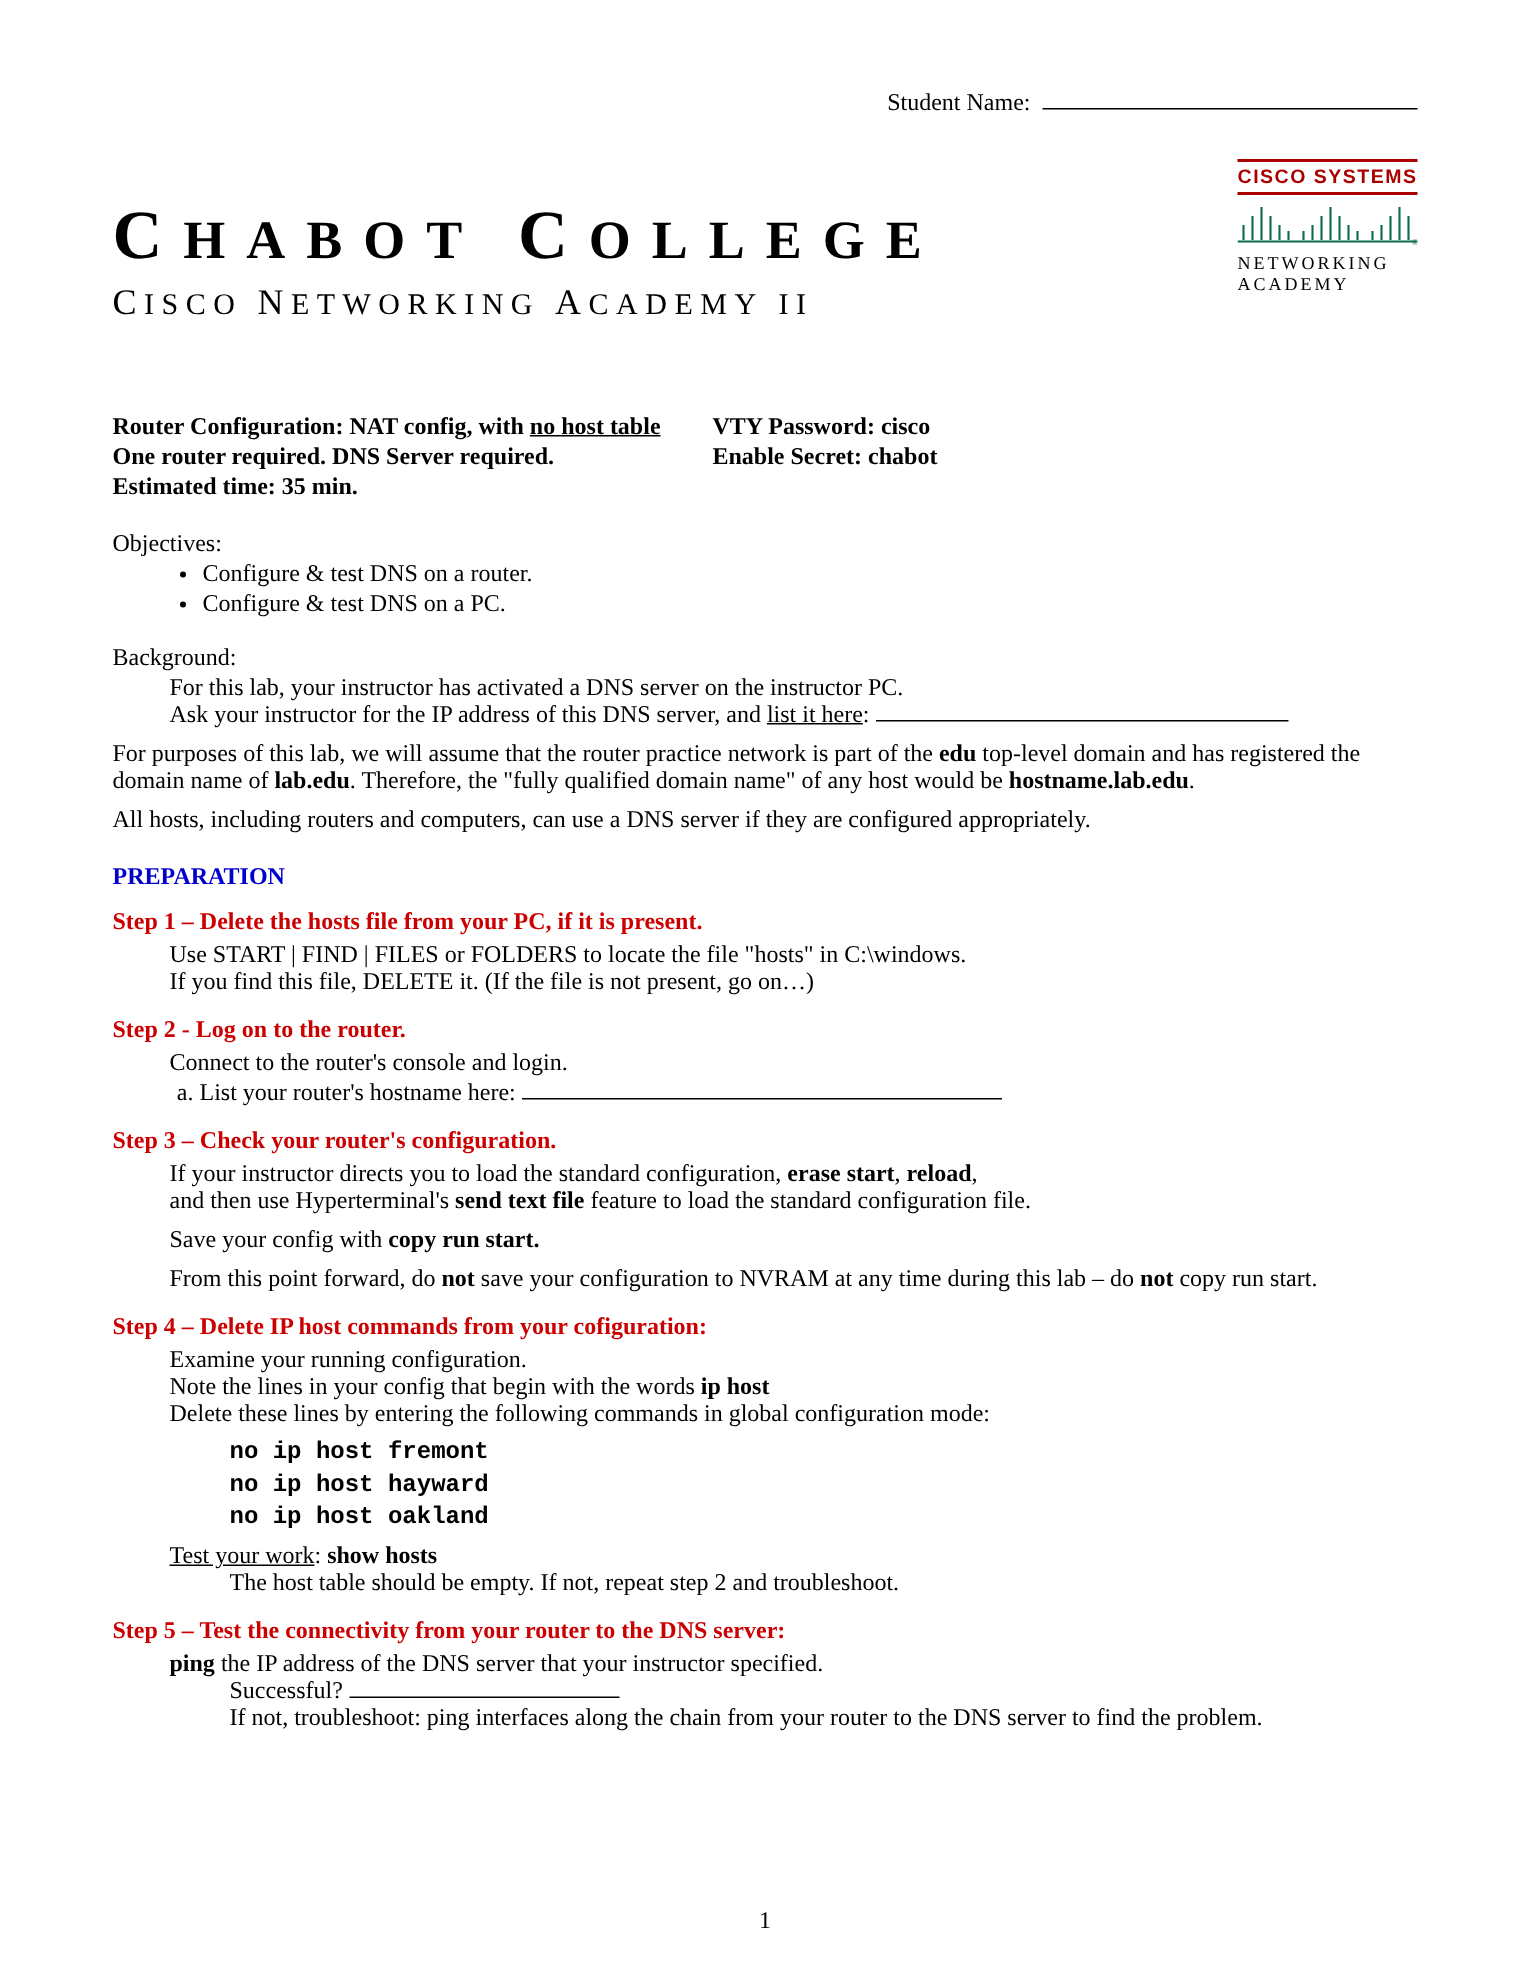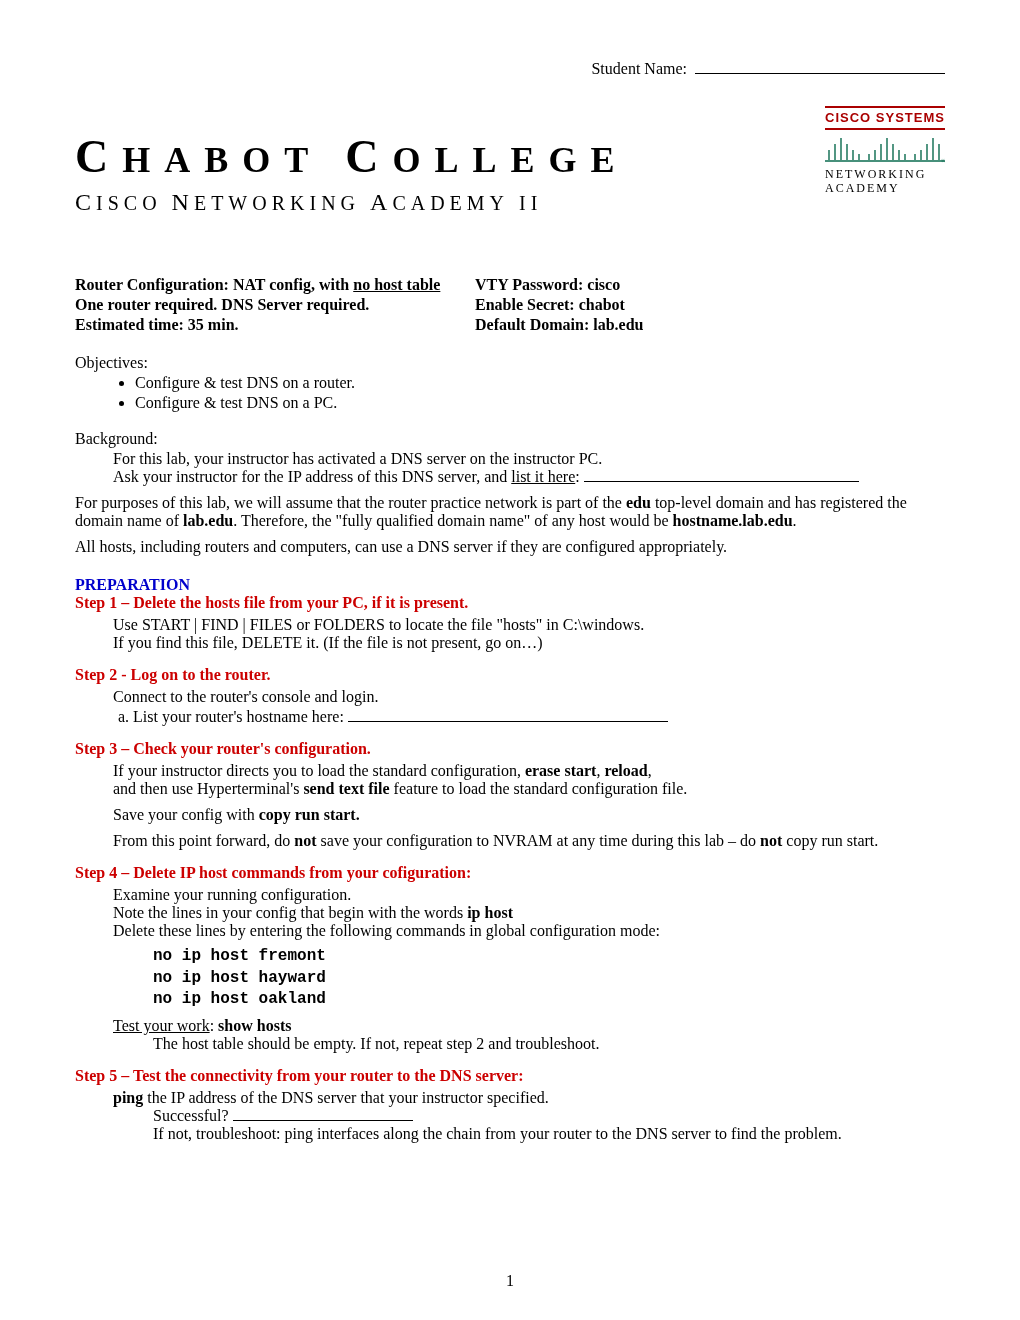--- a/index.html
+++ b/index.html
@@ -112,21 +112,21 @@
     color: #0000cc;
     font-weight: bold;
     margin-top: 20px;
   }
   .step {
     color: #cc0000;
     font-weight: bold;
     margin-top: 14px;
     margin-bottom: 4px;
   }
-  .step.tight { margin-top: 0; }
+  .step.tight { margin-top: 12px; }
   .ol-alpha {
     list-style: lower-alpha;
     margin: 2px 0 4px 58px;
     padding: 0;
   }
   .cmd-block {
     margin: 6px 0 6px 78px;
     font-family: "Courier New", monospace;
     font-weight: bold;
     font-size: 16px;
@@ -179,21 +179,20 @@
 
   <div class="info-row">
     <div class="info-left">
       <div><span>Router Configuration: NAT config, with </span><span class="u">no host table</span></div>
       <div>One router required.    DNS Server required.</div>
       <div>Estimated time: 35 min.</div>
     </div>
     <div class="info-right">
       <div>VTY Password: cisco</div>
       <div>Enable Secret: chabot</div>
-      <div>Default Domain: lab.edu</div>
     </div>
   </div>
 
   <div class="section-head">Objectives:</div>
   <ul class="obj">
     <li>Configure &amp; test DNS on a router.</li>
     <li>Configure &amp; test DNS on a PC.</li>
   </ul>
 
   <div class="section-head">Background:</div>

